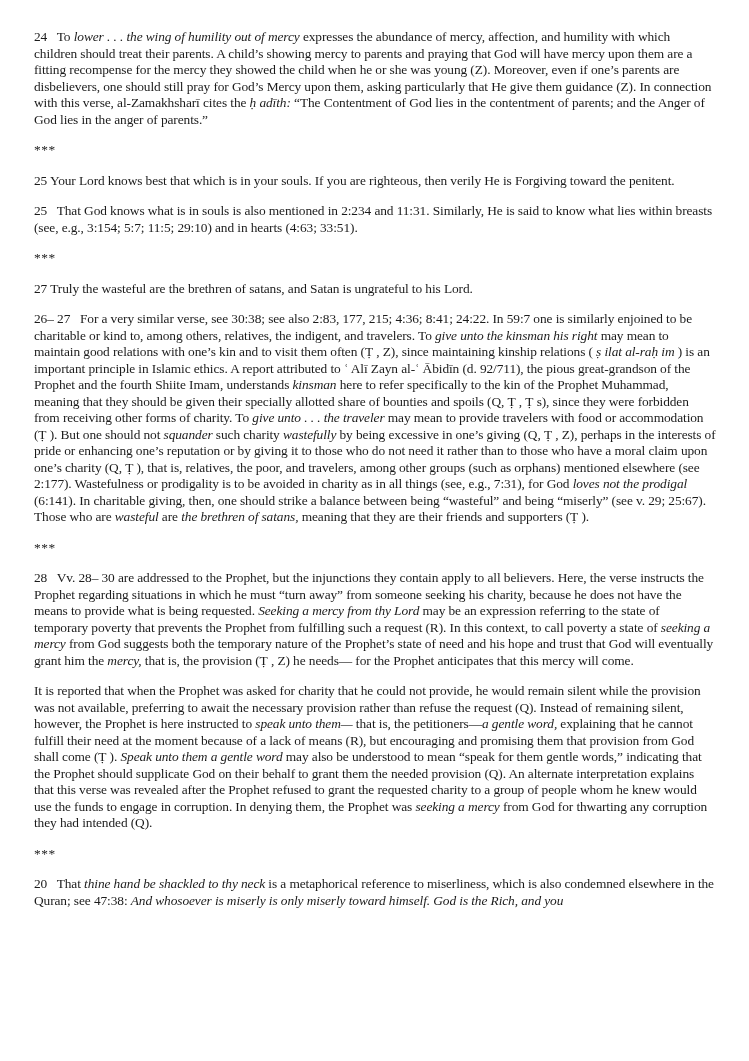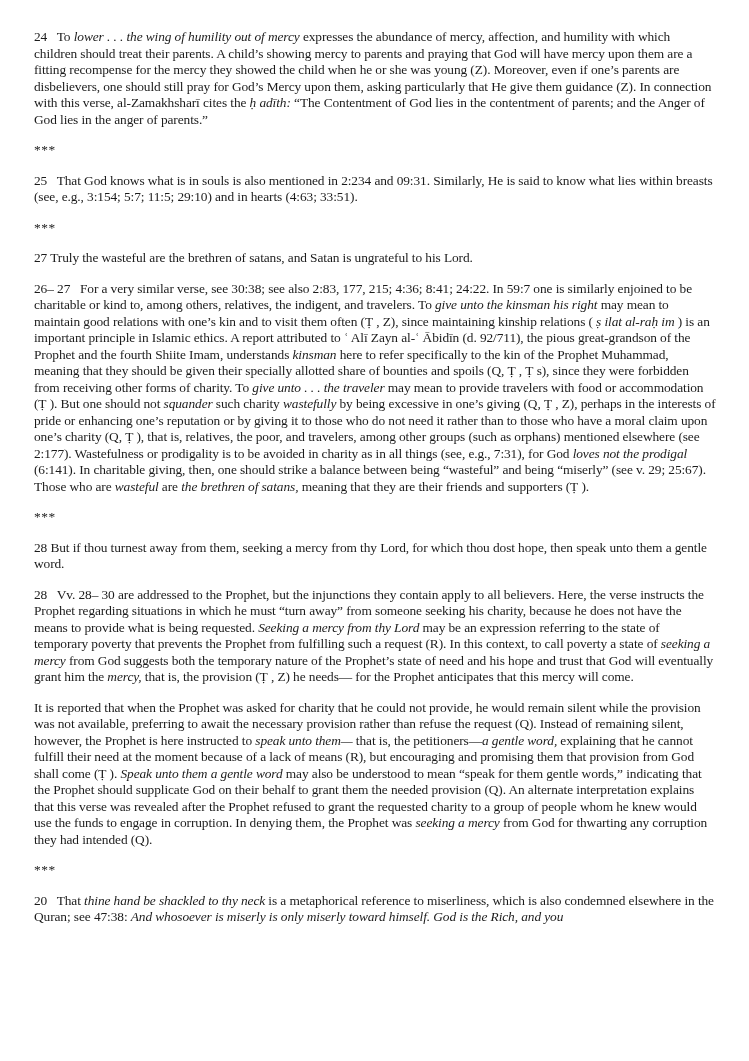--- a/index.html
+++ b/index.html
@@ -32,23 +32,23 @@
   .i {
     font-style: italic;
   }
 </style>
 </head>
 <body style="background: rgb(255, 255, 255);">
 
 <div class="page" style="color: rgb(27, 27, 27);">
   <p><span>24   To </span><span class="i">lower . . . the wing of humility out of mercy</span><span> expresses the abundance of mercy, affection, and humility with which children should treat their parents. A child’s showing mercy to parents and praying that God will have mercy upon them are a fitting recompense for the mercy they showed the child when he or she was young (Z). Moreover, even if one’s parents are disbelievers, one should still pray for God’s Mercy upon them, asking particularly that He give them guidance (Z). In connection with this verse, al-Zamakhsharī cites the </span><span class="i">ḥ adīth:</span><span> “The Contentment of God lies in the contentment of parents; and the Anger of God lies in the anger of parents.”</span></p>
   <p class="sep">***</p>
-  <p><span>25   That God knows what is in souls is also mentioned in 2:234 and 09:31. Similarly, He is said to know what lies within breasts (see, e.g., 3:154; 5:7; 11:5; 29:10) and in hearts (4:63; 33:51).</span></p>
+  <p><span>25 Your Lord knows best that which is in your souls. If you are righteous, then verily He is Forgiving toward the penitent.</span></p>
+  <p><span>25   That God knows what is in souls is also mentioned in 2:234 and 11:31. Similarly, He is said to know what lies within breasts (see, e.g., 3:154; 5:7; 11:5; 29:10) and in hearts (4:63; 33:51).</span></p>
   <p class="sep">***</p>
   <p><span>27 Truly the wasteful are the brethren of satans, and Satan is ungrateful to his Lord.</span></p>
   <p><span>26– 27   For a very similar verse, see 30:38; see also 2:83, 177, 215; 4:36; 8:41; 24:22. In 59:7 one is similarly enjoined to be charitable or kind to, among others, relatives, the indigent, and travelers. To </span><span class="i">give unto the kinsman his right</span><span> may mean to maintain good relations with one’s kin and to visit them often (Ṭ , Z), since maintaining kinship relations ( </span><span class="i">ṣ ilat al-raḥ im</span><span> ) is an important principle in Islamic ethics. A report attributed to ʿ Alī Zayn al-ʿ Ābidīn (d. 92/711), the pious great-grandson of the Prophet and the fourth Shiite Imam, understands </span><span class="i">kinsman</span><span> here to refer specifically to the kin of the Prophet Muhammad, meaning that they should be given their specially allotted share of bounties and spoils (Q, Ṭ , Ṭ s), since they were forbidden from receiving other forms of charity. To </span><span class="i">give unto . . . the traveler</span><span> may mean to provide travelers with food or accommodation (Ṭ ). But one should not </span><span class="i">squander</span><span> such charity </span><span class="i">wastefully</span><span> by being excessive in one’s giving (Q, Ṭ , Z), perhaps in the interests of pride or enhancing one’s reputation or by giving it to those who do not need it rather than to those who have a moral claim upon one’s charity (Q, Ṭ ), that is, relatives, the poor, and travelers, among other groups (such as orphans) mentioned elsewhere (see 2:177). Wastefulness or prodigality is to be avoided in charity as in all things (see, e.g., 7:31), for God </span><span class="i">loves not the prodigal</span><span> (6:141). In charitable giving, then, one should strike a balance between being “wasteful” and being “miserly” (see v. 29; 25:67). Those who are </span><span class="i">wasteful</span><span> are </span><span class="i">the brethren of satans,</span><span> meaning that they are their friends and supporters (Ṭ ).</span></p>
   <p class="sep">***</p>
-  <p><span>28 But if thou turnest away from them, seeking a mercy from thy Lord, for which thou dost hope, then speak unto them a gentle word.</span></p>
   <p><span>28   Vv. 28– 30 are addressed to the Prophet, but the injunctions they contain apply to all believers. Here, the verse instructs the Prophet regarding situations in which he must “turn away” from someone seeking his charity, because he does not have the means to provide what is being requested. </span><span class="i">Seeking a mercy from thy Lord</span><span> may be an expression referring to the state of temporary poverty that prevents the Prophet from fulfilling such a request (R). In this context, to call poverty a state of </span><span class="i">seeking a mercy</span><span> from God suggests both the temporary nature of the Prophet’s state of need and his hope and trust that God will eventually grant him the </span><span class="i">mercy,</span><span> that is, the provision (Ṭ , Z) he needs— for the Prophet anticipates that this mercy will come.</span></p>
   <p><span>It is reported that when the Prophet was asked for charity that he could not provide, he would remain silent while the provision was not available, preferring to await the necessary provision rather than refuse the request (Q). Instead of remaining silent, however, the Prophet is here instructed to </span><span class="i">speak unto them—</span><span> that is, the petitioners—</span><span class="i">a gentle word,</span><span> explaining that he cannot fulfill their need at the moment because of a lack of means (R), but encouraging and promising them that provision from God shall come (Ṭ ). </span><span class="i">Speak unto them a gentle word</span><span> may also be understood to mean “speak for them gentle words,” indicating that the Prophet should supplicate God on their behalf to grant them the needed provision (Q). An alternate interpretation explains that this verse was revealed after the Prophet refused to grant the requested charity to a group of people whom he knew would use the funds to engage in corruption. In denying them, the Prophet was </span><span class="i">seeking a mercy</span><span> from God for thwarting any corruption they had intended (Q).</span></p>
   <p class="sep">***</p>
   <p><span>20   That </span><span class="i">thine hand be shackled to thy neck</span><span> is a metaphorical reference to miserliness, which is also condemned elsewhere in the Quran; see 47:38: </span><span class="i">And whosoever is miserly is only miserly toward himself. God is the Rich, and you</span></p>
 </div>
 
 </body></html>

